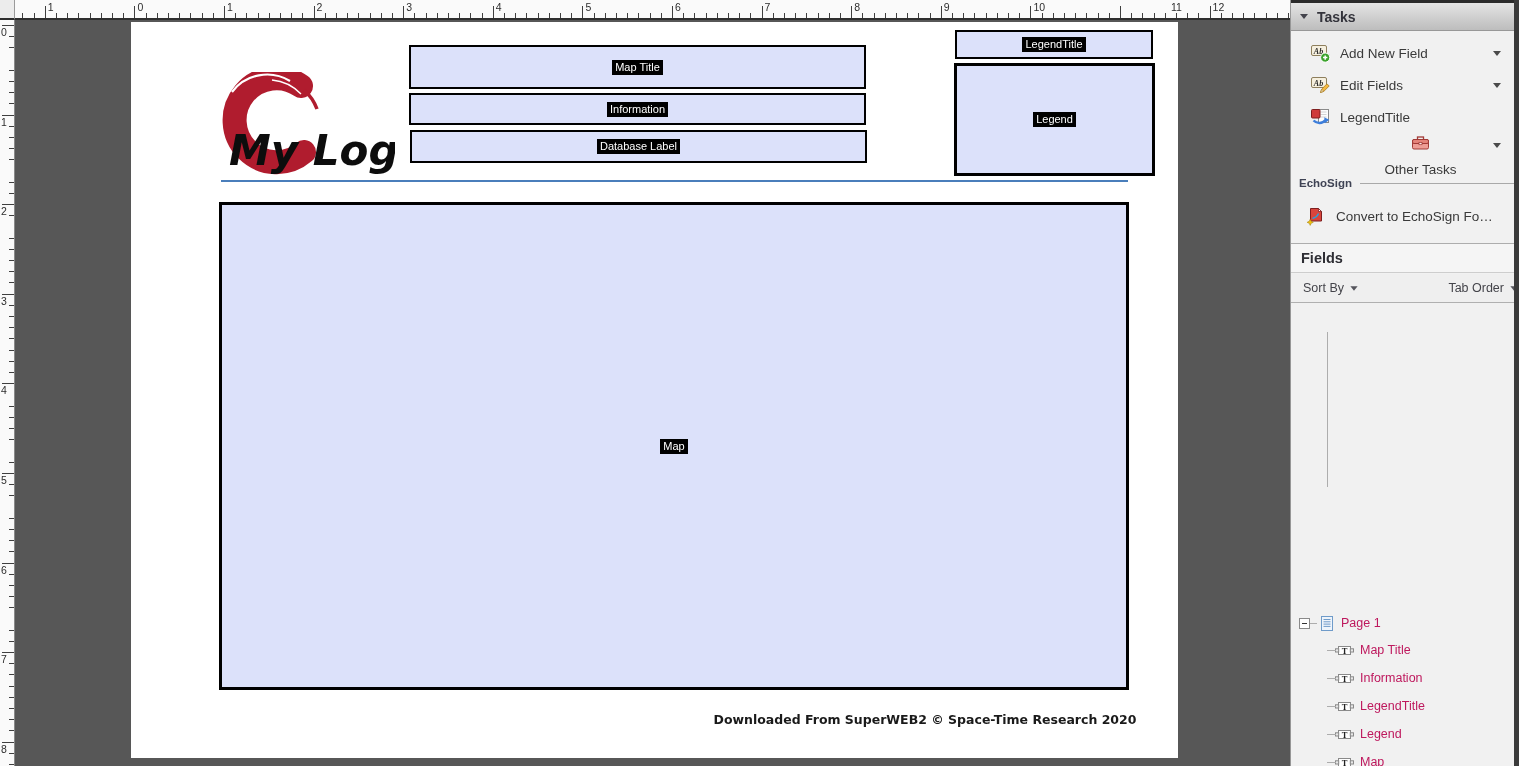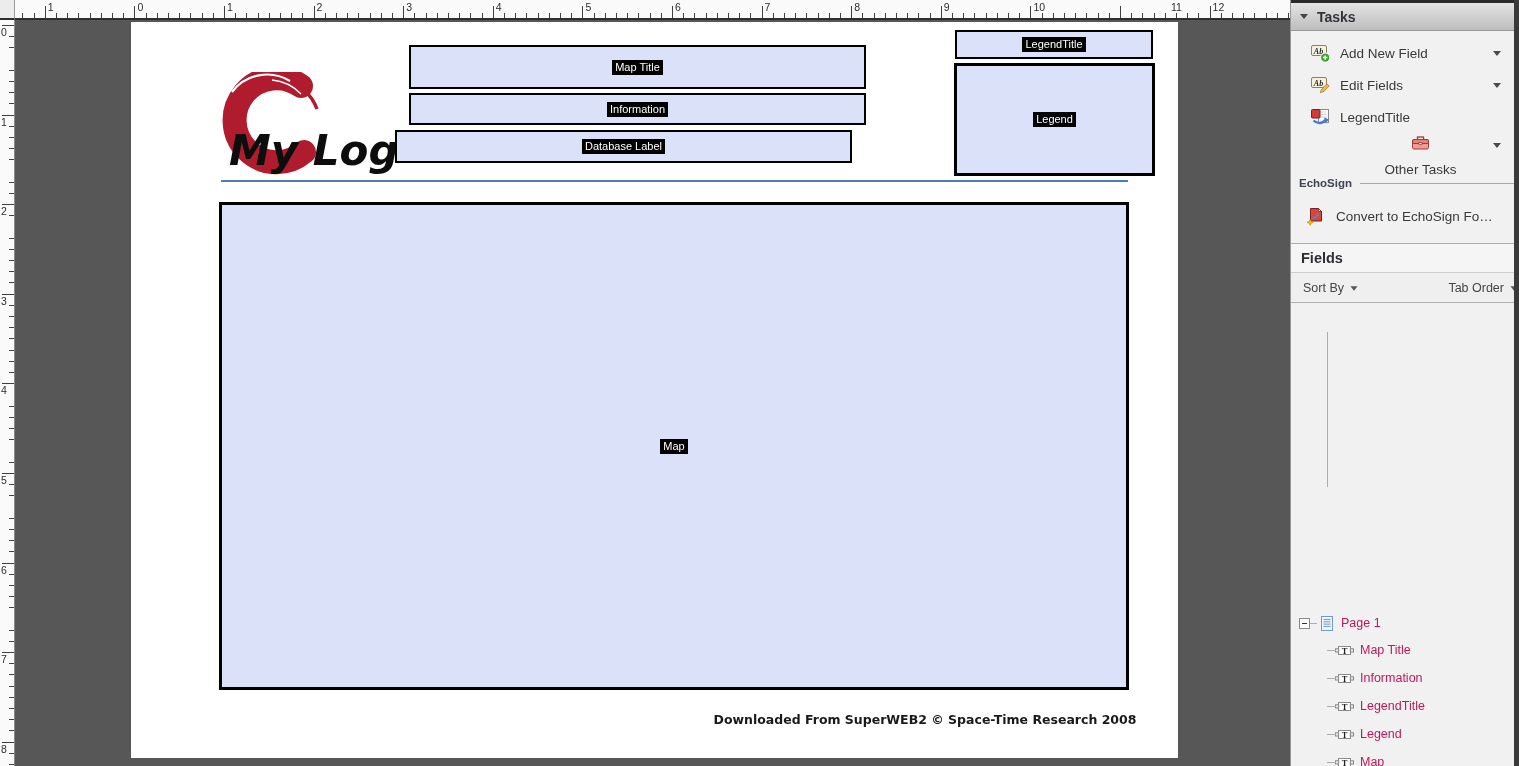--- a/index.html
+++ b/index.html
@@ -146,37 +146,37 @@
         <text x="49" y="93" font-family="'DejaVu Sans', sans-serif" font-size="42" font-weight="bold" font-style="italic" fill="#0d0d0d">My Logo</text>
       </svg>
     </div>
 
     <div class="form-field" style="left:278px; top:23px; width:457px; height:44px;">
       <span class="field-tag">Map Title</span>
     </div>
     <div class="form-field" style="left:278px; top:71px; width:457px; height:32px;">
       <span class="field-tag">Information</span>
     </div>
-    <div class="form-field" style="left:264px; top:108px; width:457px; height:33px;">
+    <div class="form-field" style="left:279px; top:108px; width:457px; height:33px;">
       <span class="field-tag">Database Label</span>
     </div>
     <div class="form-field" style="left:824px; top:8px; width:198px; height:29px;">
       <span class="field-tag">LegendTitle</span>
     </div>
     <div class="form-field thick" style="left:823px; top:41px; width:201px; height:113px;">
       <span class="field-tag">Legend</span>
     </div>
 
     <div class="blue-rule"></div>
 
     <div class="form-field thick" style="left:88px; top:180px; width:910px; height:488px;">
       <span class="field-tag">Map</span>
     </div>
 
-    <div class="page-footer">Downloaded From SuperWEB2 © Space-Time Research 2008</div>
+    <div class="page-footer">Downloaded From SuperWEB2 © Space-Time Research 2020</div>
   </div>
 
   <div class="panel">
 
     <div class="tasks-header">
       <span class="tri-down"></span>
       <span>Tasks</span>
     </div>
 
     <div class="task-item" style="top:41px;">

